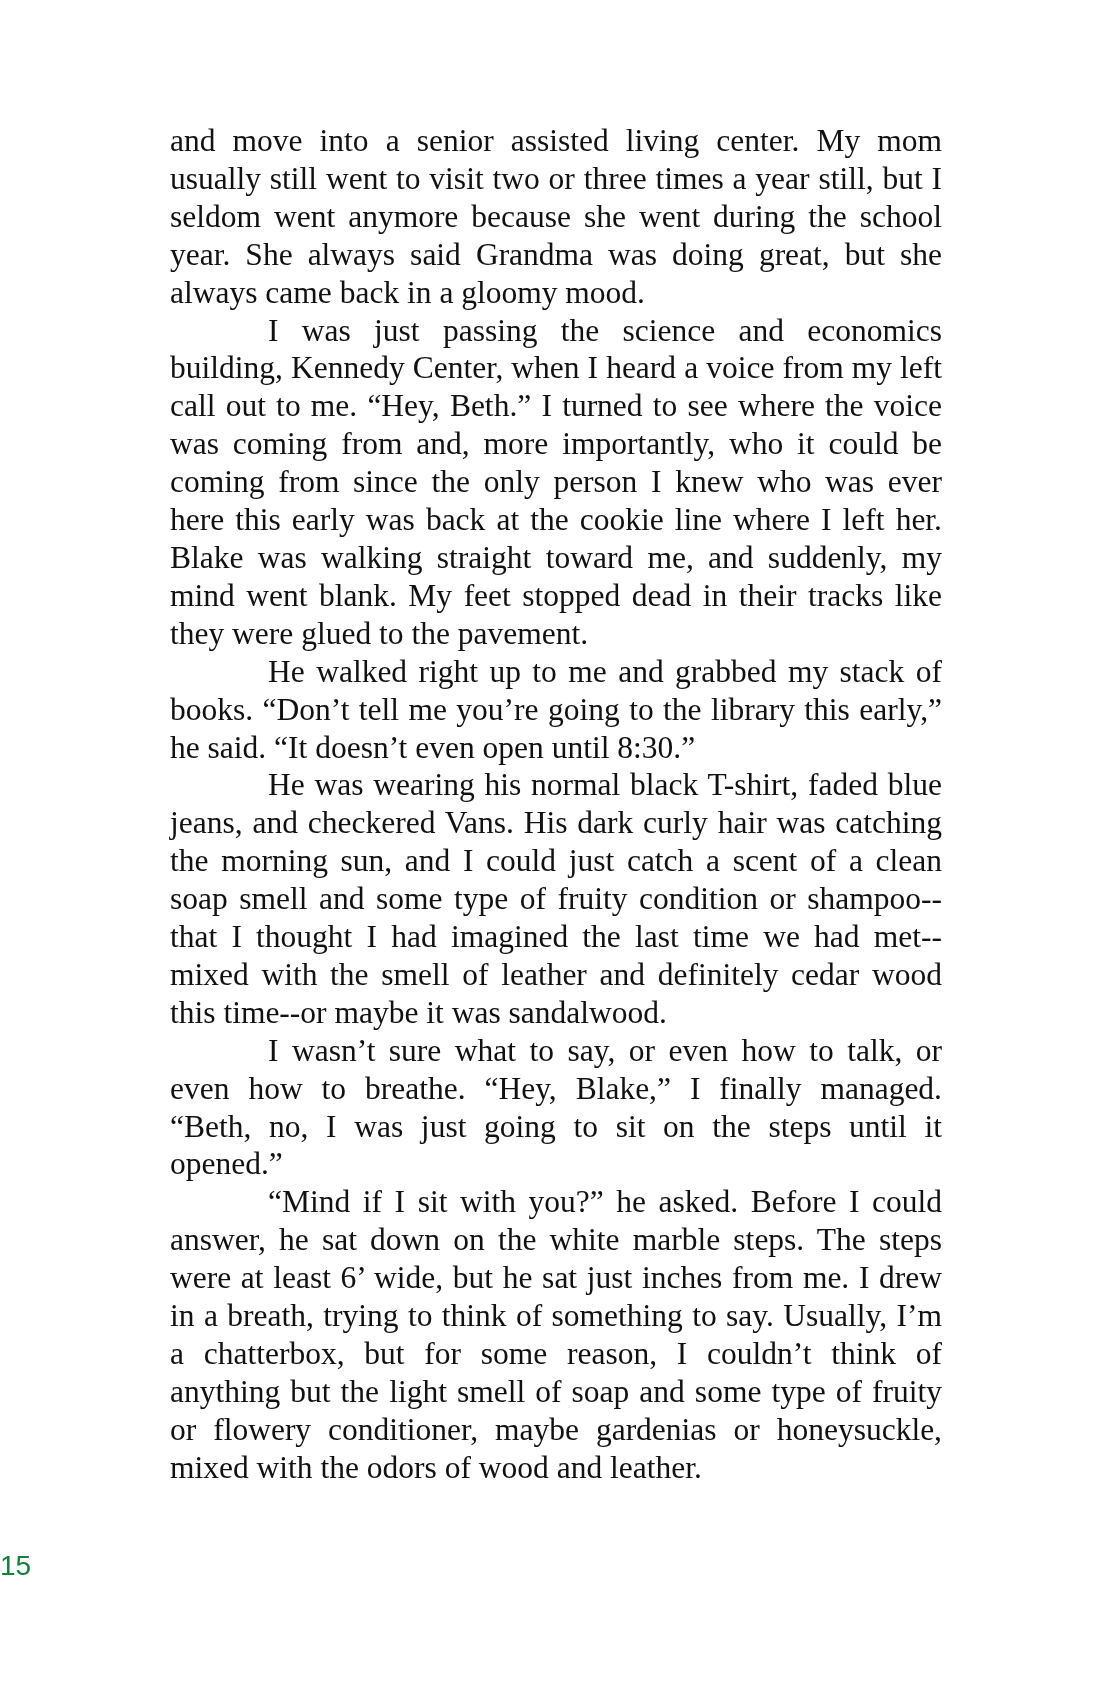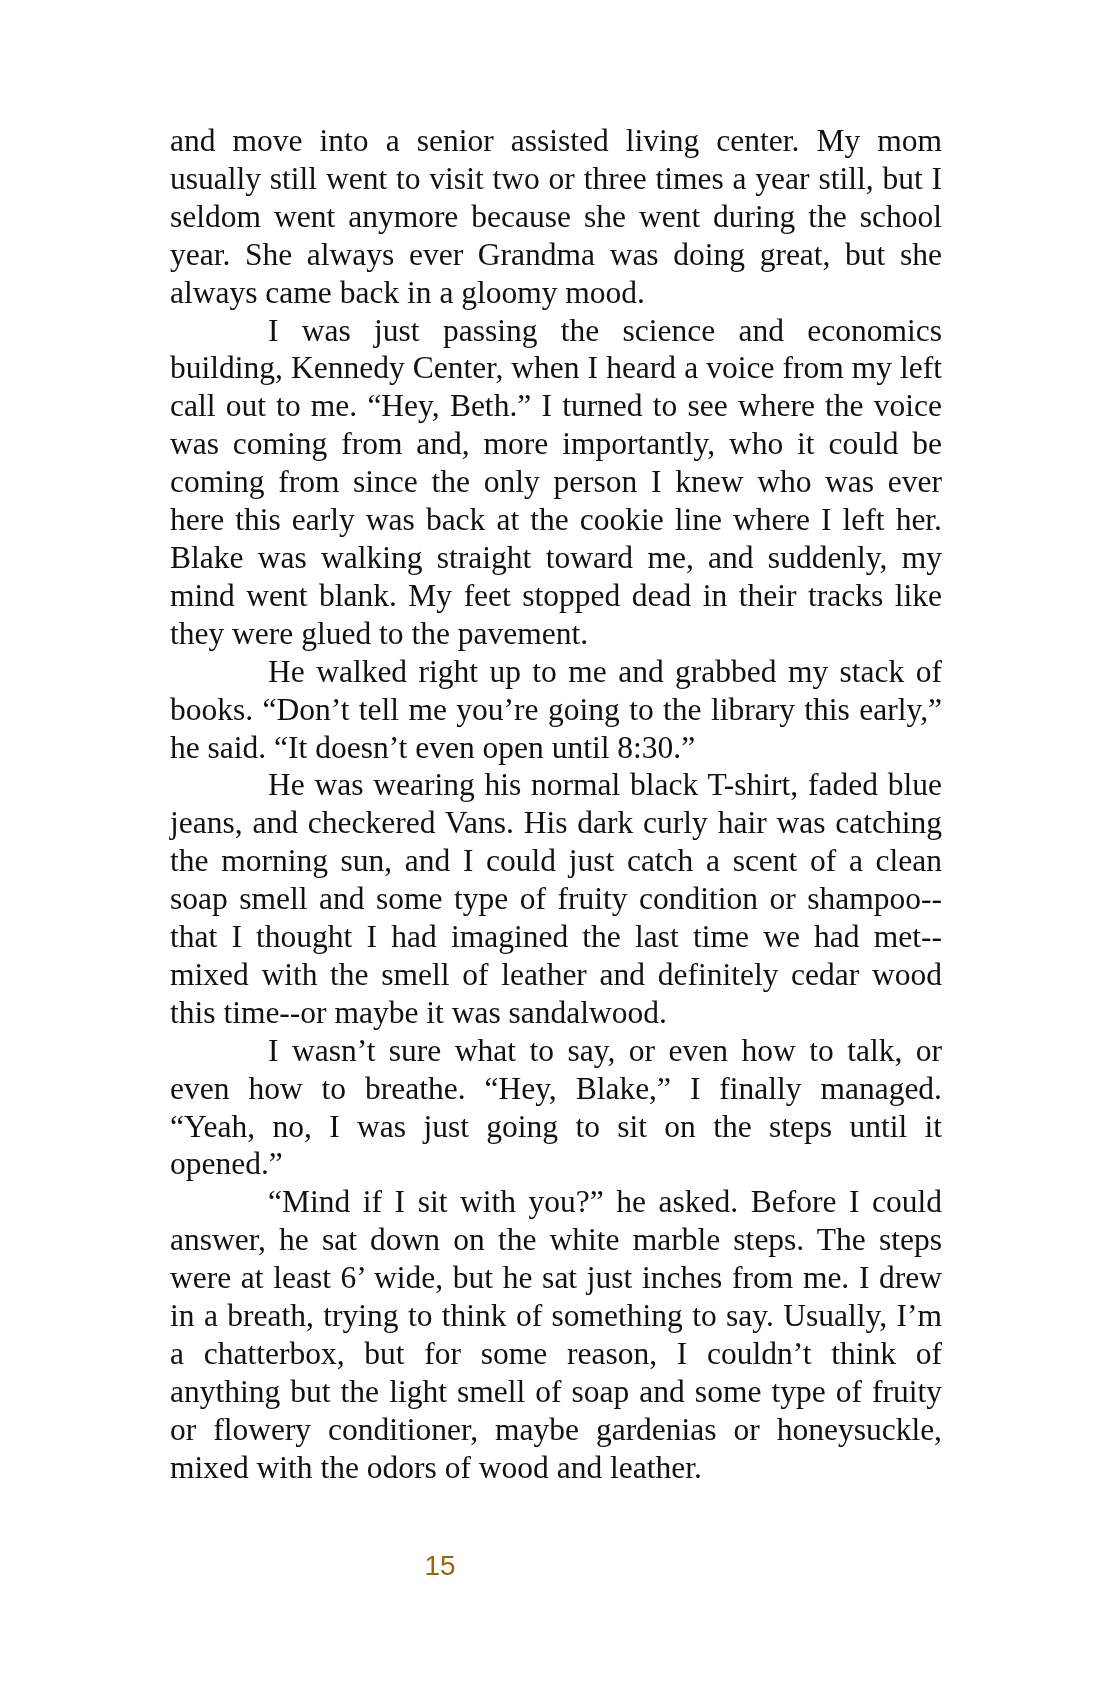--- a/index.html
+++ b/index.html
@@ -7,31 +7,31 @@
   .page { position: absolute; left: 0; top: 0; width: 1100px; height: 1700px; background: #ffffff; }
   .text-block {
     position: absolute; left: 170px; top: 122px; width: 772px;
     font-family: "Liberation Serif", "DejaVu Serif", serif;
     font-size: 31.5px; line-height: 37.9px; color: #111111;
     text-align: justify;
   }
   .para { margin: 0; text-indent: 98px; }
   .para.no-indent { text-indent: 0; }
   .page-number {
-    position: absolute; left: 0; width: 880px; top: 1550px; text-align: center;
+    position: absolute; left: 0; width: 880px; top: 1550px; text-align: left;
     font-family: "Liberation Sans", "DejaVu Sans", sans-serif;
-    font-size: 28px; color: #a16207;
+    font-size: 28px; color: #15803d;
   }
 </style>
 </head>
 <body>
 
 <div class="page">
   <div class="text-block">
-    <p class="para no-indent">and move into a senior assisted living center. My mom usually still went to visit two or three times a year still, but I seldom went anymore because she went during the school year. She always ever Grandma was doing great, but she always came back in a gloomy mood.</p>
+    <p class="para no-indent">and move into a senior assisted living center. My mom usually still went to visit two or three times a year still, but I seldom went anymore because she went during the school year. She always said Grandma was doing great, but she always came back in a gloomy mood.</p>
     <p class="para">I was just passing the science and economics building, Kennedy Center, when I heard a voice from my left call out to me. “Hey, Beth.” I turned to see where the voice was coming from and, more importantly, who it could be coming from since the only person I knew who was ever here this early was back at the cookie line where I left her. Blake was walking straight toward me, and suddenly, my mind went blank. My feet stopped dead in their tracks like they were glued to the pavement.</p>
     <p class="para">He walked right up to me and grabbed my stack of books. “Don’t tell me you’re going to the library this early,” he said. “It doesn’t even open until 8:30.”</p>
     <p class="para">He was wearing his normal black T-shirt, faded blue jeans, and checkered Vans. His dark curly hair was catching the morning sun, and I could just catch a scent of a clean soap smell and some type of fruity condition or shampoo--that I thought I had imagined the last time we had met--mixed with the smell of leather and definitely cedar wood this time--or maybe it was sandalwood.</p>
-    <p class="para">I wasn’t sure what to say, or even how to talk, or even how to breathe. “Hey, Blake,” I finally managed. “Yeah, no, I was just going to sit on the steps until it opened.”</p>
+    <p class="para">I wasn’t sure what to say, or even how to talk, or even how to breathe. “Hey, Blake,” I finally managed. “Beth, no, I was just going to sit on the steps until it opened.”</p>
     <p class="para">“Mind if I sit with you?” he asked. Before I could answer, he sat down on the white marble steps. The steps were at least 6’ wide, but he sat just inches from me. I drew in a breath, trying to think of something to say. Usually, I’m a chatterbox, but for some reason, I couldn’t think of anything but the light smell of soap and some type of fruity or flowery conditioner, maybe gardenias or honeysuckle, mixed with the odors of wood and leather.</p>
   </div>
   <div class="page-number">15</div>
 </div>
 
 </body></html>

